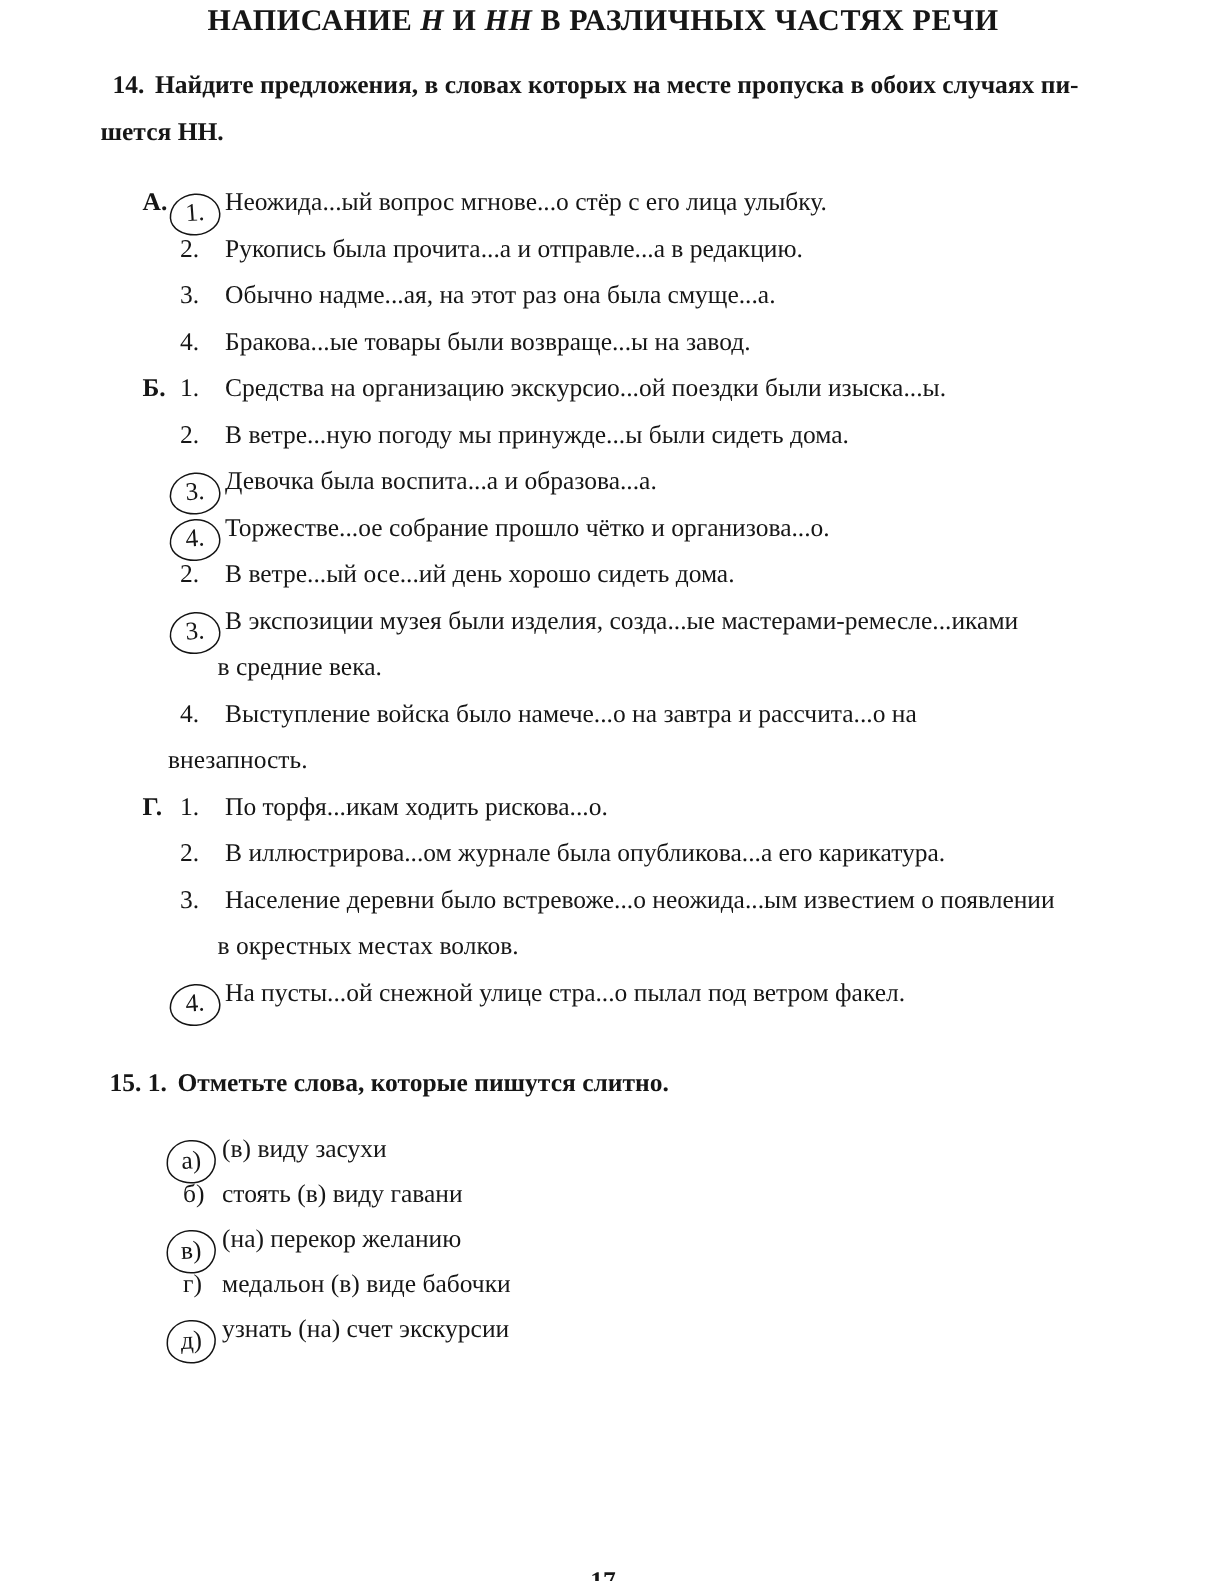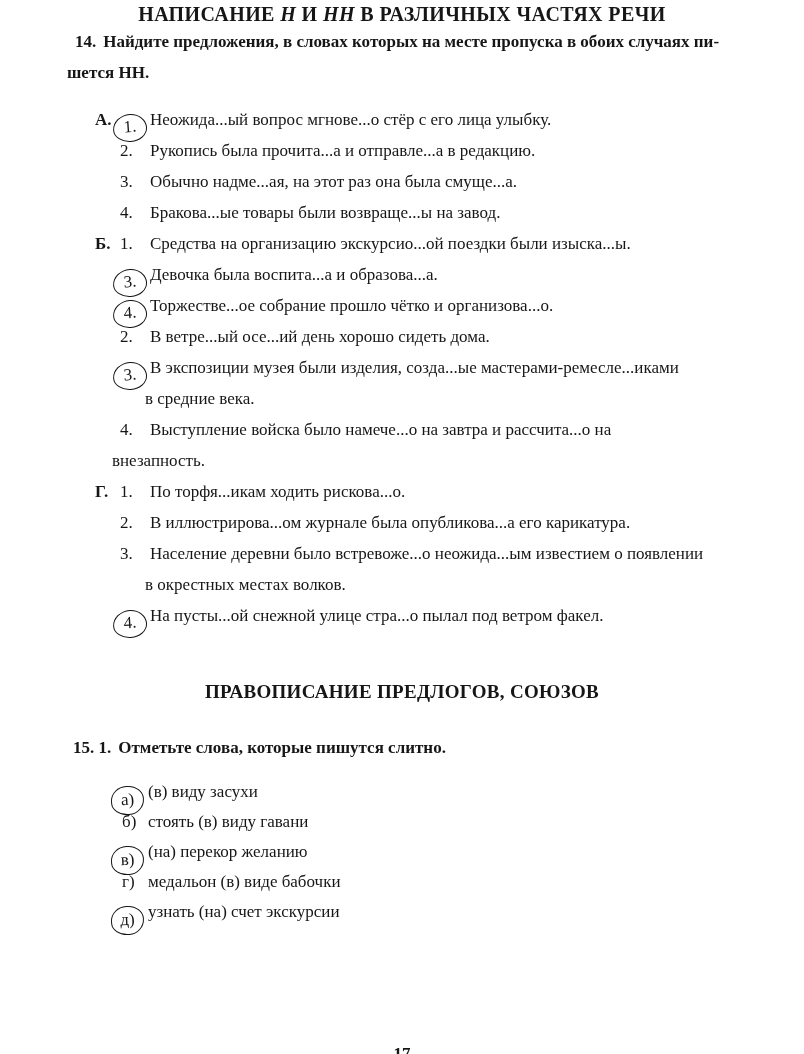--- a/index.html
+++ b/index.html
@@ -27,21 +27,21 @@
   .title2 {
     margin: 0; margin-top: 50px;
     text-align: center;
     font-weight: bold;
     font-size: 19px;
     letter-spacing: 0.3px;
     white-space: nowrap;
   }
 
   
-  .statement { font-weight: bold; line-height: 31px; }
+  .statement { margin-top: 15px; font-weight: bold; line-height: 31px; }
   .statement .sline1 { padding-left: 75px; white-space: nowrap; }
   .statement .sline2 { padding-left: 67px; white-space: nowrap; }
   .tasknum { margin-right: 7px; }
 
   .statement15 {
     margin-top: 29px; padding-left: 73px;
     font-weight: bold; line-height: 31px; white-space: nowrap;
   }
 
   
@@ -107,37 +107,37 @@
   </div>
 
   <div class="list14">
 
     <div class="line indent-letter"><span class="letter">А.</span><span class="circle"><span>1.</span></span><span>Неожида...ый вопрос мгнове...о стёр с его лица улыбку.</span></div>
     <div class="line indent-letter"><span class="letter"></span><span class="num">2.</span><span>Рукопись была прочита...а и отправле...а в редакцию.</span></div>
     <div class="line indent-letter"><span class="letter"></span><span class="num">3.</span><span>Обычно надме...ая, на этот раз она была смуще...а.</span></div>
     <div class="line indent-letter"><span class="letter"></span><span class="num">4.</span><span>Бракова...ые товары были возвраще...ы на завод.</span></div>
 
     <div class="line indent-letter"><span class="letter">Б.</span><span class="num">1.</span><span>Средства на организацию экскурсио...ой поездки были изыска...ы.</span></div>
+    <div class="line indent-letter"><span class="letter"></span><span class="num">2.</span><span>В ветре...ную погоду мы принужде...ы были сидеть дома.</span></div>
     <div class="line indent-letter"><span class="letter"></span><span class="circle"><span>3.</span></span><span>Девочка была воспита...а и образова...а.</span></div>
     <div class="line indent-letter"><span class="letter"></span><span class="circle"><span>4.</span></span><span>Торжестве...ое собрание прошло чётко и организова...о.</span></div>
 
     <div class="line indent-letter"><span class="letter"></span><span class="num">2.</span><span>В ветре...ый осе...ий день хорошо сидеть дома.</span></div>
     <div class="line indent-letter"><span class="letter"></span><span class="circle"><span>3.</span></span><span>В экспозиции музея были изделия, созда...ые мастерами-ремесле...иками</span></div>
     <div class="line indent-wrap1">в средние века.</div>
     <div class="line indent-letter"><span class="letter"></span><span class="num">4.</span><span>Выступление войска было намече...о на завтра и рассчита...о на</span></div>
     <div class="line indent-wrap2">внезапность.</div>
 
     <div class="line indent-letter"><span class="letter">Г.</span><span class="num">1.</span><span>По торфя...икам ходить рискова...о.</span></div>
     <div class="line indent-letter"><span class="letter"></span><span class="num">2.</span><span>В иллюстрирова...ом журнале была опубликова...а его карикатура.</span></div>
     <div class="line indent-letter"><span class="letter"></span><span class="num">3.</span><span>Население деревни было встревоже...о неожида...ым известием о появлении</span></div>
     <div class="line indent-wrap1">в окрестных местах волков.</div>
     <div class="line indent-letter"><span class="letter"></span><span class="circle"><span>4.</span></span><span>На пусты...ой снежной улице стра...о пылал под ветром факел.</span></div>
   </div>
 
-  <h2 class="title2">ПРАВОПИСАНИЕ ПРЕДЛОГОВ, СОЮЗОВ</h2>
 
   <div class="statement15"><span class="tasknum">15. 1.</span><span>Отметьте слова, которые пишутся слитно.</span></div>
 
   <div class="options">
     <div class="opt-line"><span class="opt-circle"><span>а)</span></span><span>(в) виду засухи</span></div>
     <div class="opt-line"><span class="opt-label">б)</span><span>стоять (в) виду гавани</span></div>
     <div class="opt-line"><span class="opt-circle"><span>в)</span></span><span>(на) перекор желанию</span></div>
     <div class="opt-line"><span class="opt-label">г)</span><span>медальон (в) виде бабочки</span></div>
     <div class="opt-line"><span class="opt-circle"><span>д)</span></span><span>узнать (на) счет экскурсии</span></div>
   </div>

